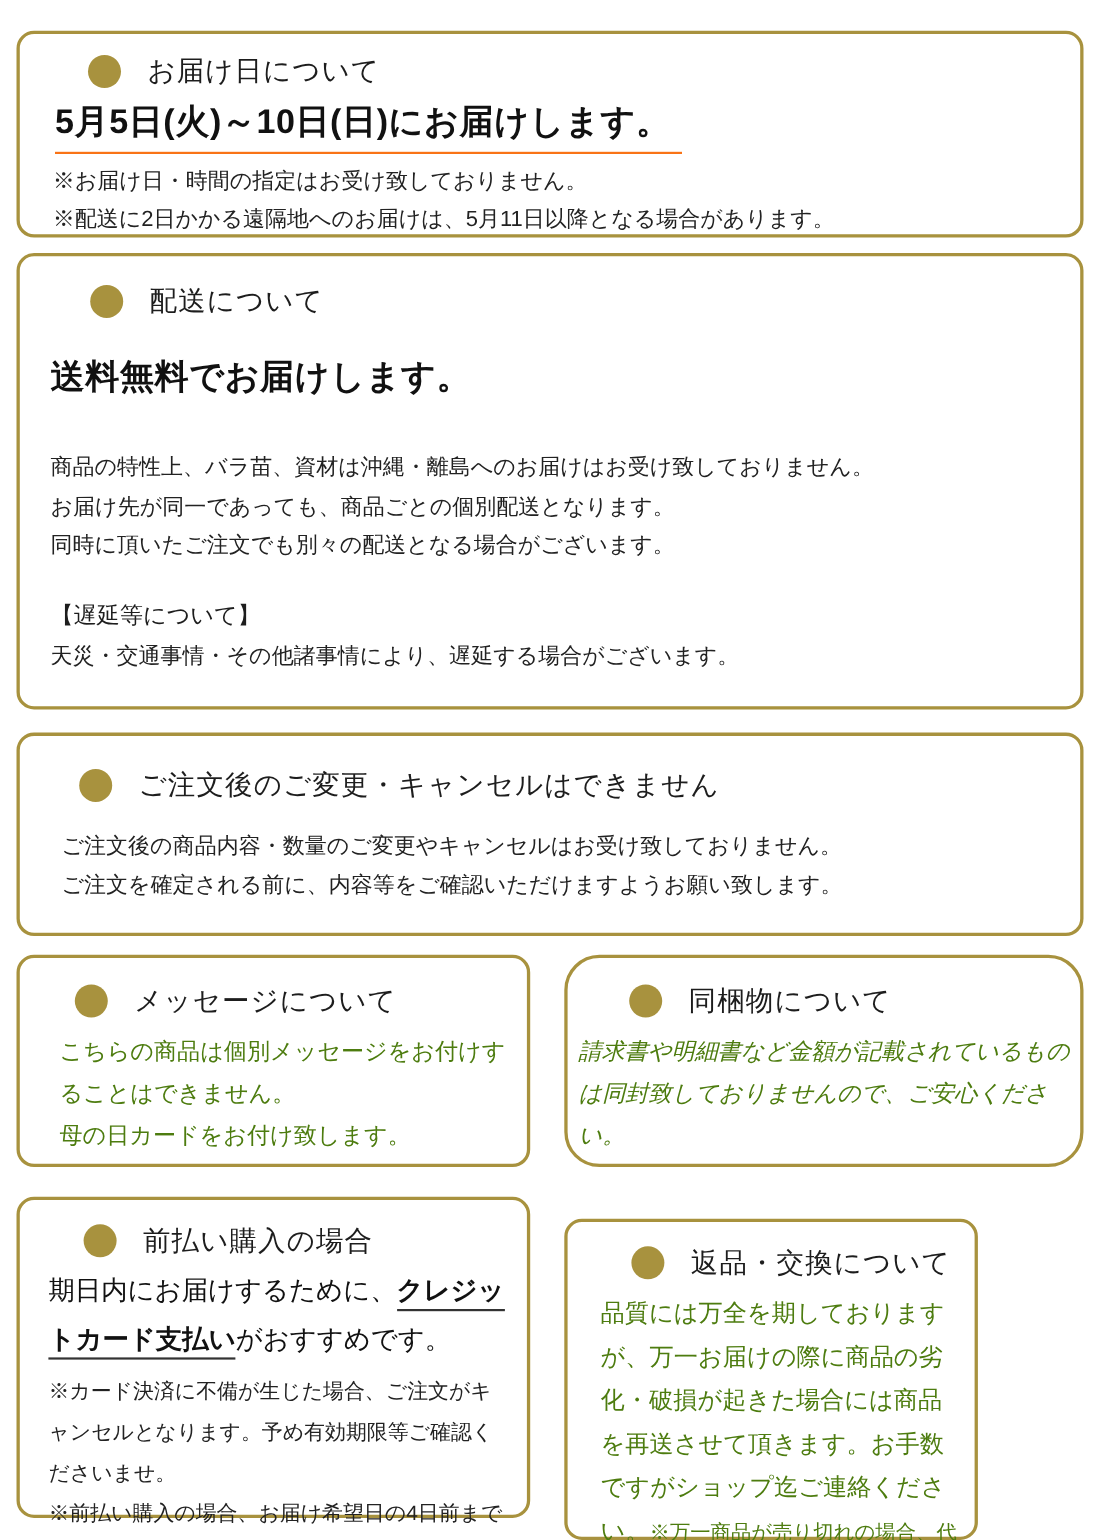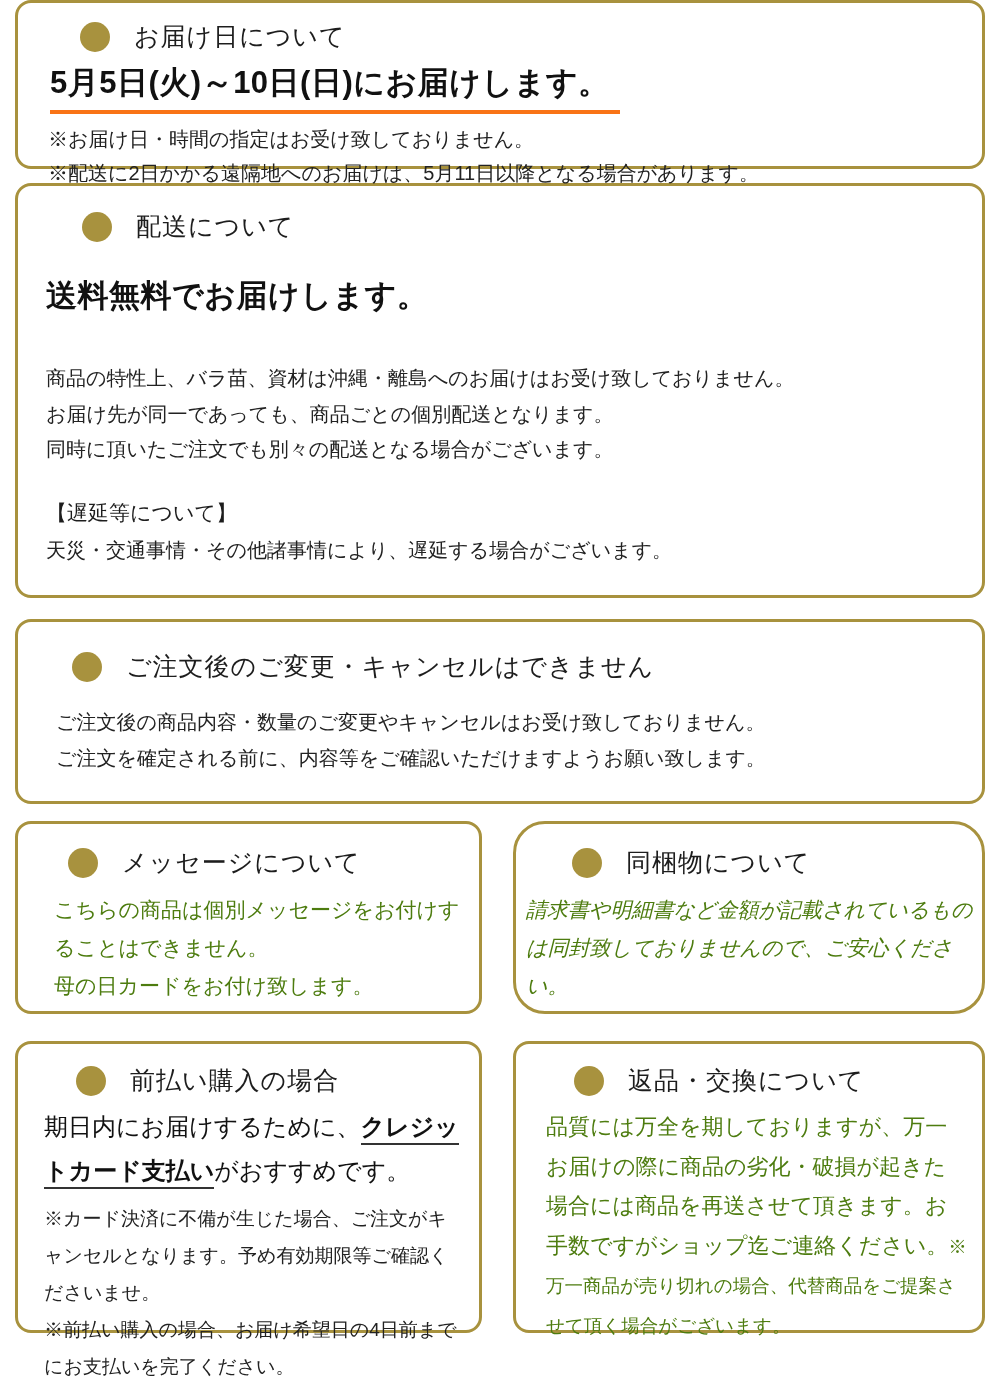--- a/index.html
+++ b/index.html
@@ -40,29 +40,29 @@
   }
 
   .hl {
     font-size: 31px;
     font-weight: 700;
     letter-spacing: 0.5px;
     color: #111;
   }
   .hl-underline {
     display: inline-block;
-    border-bottom: 4px solid #f97316;
+    border-bottom: 2px solid #f97316;
     padding: 0 10px 6px 0;
   }
 
   .body-text { font-size: 20px; line-height: 1.78; color: #222; }
   .note-text { font-size: 20px; line-height: 1.72; color: #222; }
 
   
-  #box-delivery { height: 169px; padding: 17px 24px 0 30px; }
+  #box-delivery { margin-top: 28px; height: 188px; padding: 17px 24px 0 30px; }
   #box-delivery .title-row { padding-left: 32px; }
   #box-delivery .hl-wrap { margin-top: 9px; padding-left: 2px; }
   #box-delivery .notes { margin-top: 8px; }
 
   
   #box-shipping { margin-top: 14px; height: 415px; padding: 24px 24px 0 28px; }
   #box-shipping .title-row { padding-left: 36px; }
   #box-shipping .hl-wrap { margin-top: 32px; }
   #box-shipping .para { margin-top: 44px; }
   #box-shipping .delay-head { margin-top: 28px; font-size: 21px; line-height: 1.6; }
@@ -76,21 +76,21 @@
   
   .two-col { display: flex; margin: 0 15px; }
   .two-col .box { margin: 0; }
   #row-4 { margin-top: 17px; }
   #row-4 .box { height: 193px; }
   #row-4 .col-left { width: 467px; margin-right: 31px; }
   #row-4 .col-right { width: 472px; }
   #row-5 { margin-top: 27px; }
   #row-5 .box { height: 292px; }
   #row-5 .col-left { width: 467px; margin-right: 31px; }
-  #row-5 .col-right { width: 472px; }
+  #row-5 .col-right { width: 376px; margin-top: 20px; }
 
   .col-body { font-size: 21px; line-height: 1.82; color: #4d7c0f; }
 
   #box-message { padding: 22px 12px 0 36px; }
   #box-message .title-row { padding-left: 14px; align-items: center; }
   #box-message .col-body { margin-top: 12px; }
 
   #box-bundled { padding: 22px 8px 0 10px; border-radius: 32px; }
   #box-bundled .title-row { padding-left: 46px; }
   #box-bundled .col-body { margin-top: 12px; font-style: italic; }

